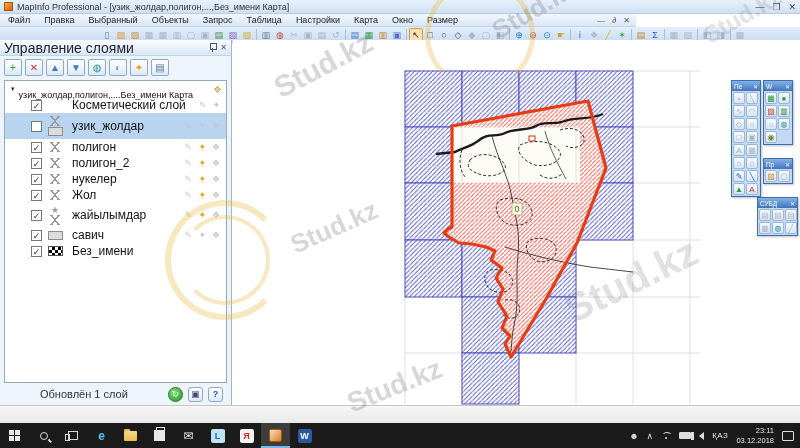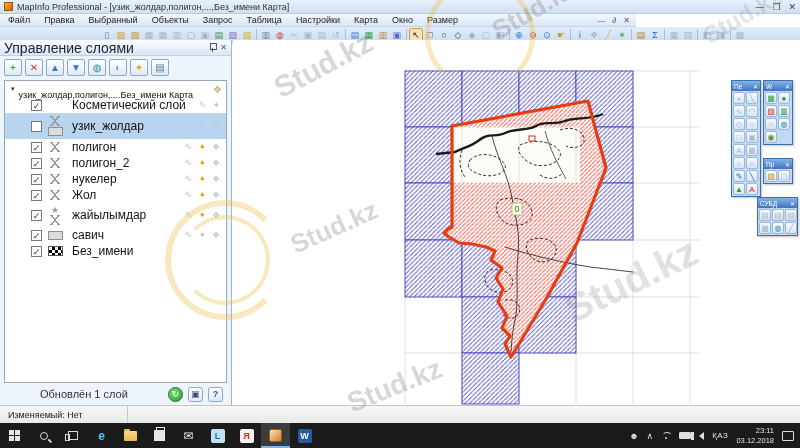--- a/index.html
+++ b/index.html
@@ -526,21 +526,20 @@
 <div class="wm wm2">Stud.kz</div>
 <div class="wm wm3">Stud.kz</div>
 <div class="wm wm4">Stud.kz</div>
 <div class="wm wm5">Stud.kz</div>
 <div class="wm wm6">Stud.kz</div>
 <div class="swirl s1"></div>
 <div class="swirl s2"></div>
 <div class="swirl s3"></div>
 
 <div class="statusbar">
-  <span class="sseg s2">Изменяемый: Нет</span>
 </div>
 
 <div class="taskbar">
   <div class="tb-apps" id="tb-apps">
       <div class="tba">
         <span class="winlogo">
           <i></i>
           <i></i>
           <i></i>
           <i></i>

